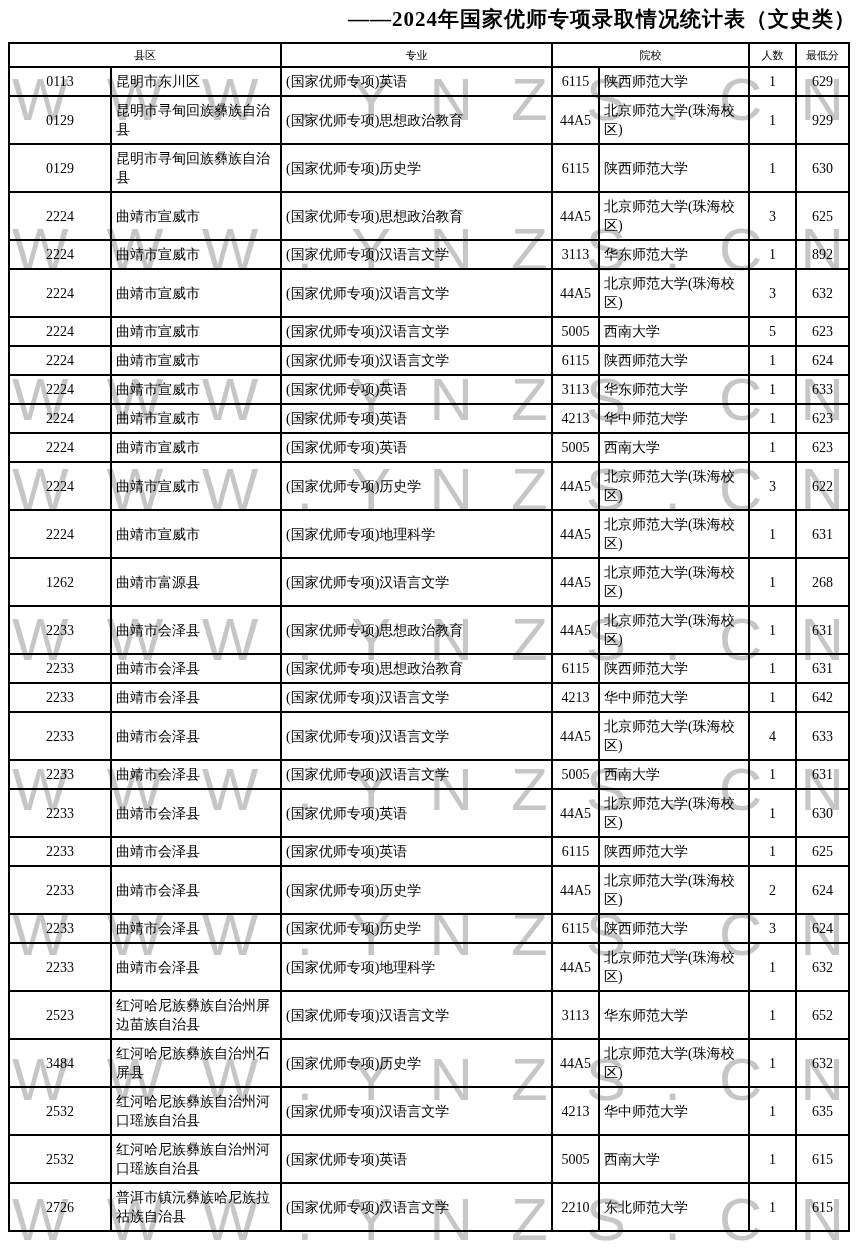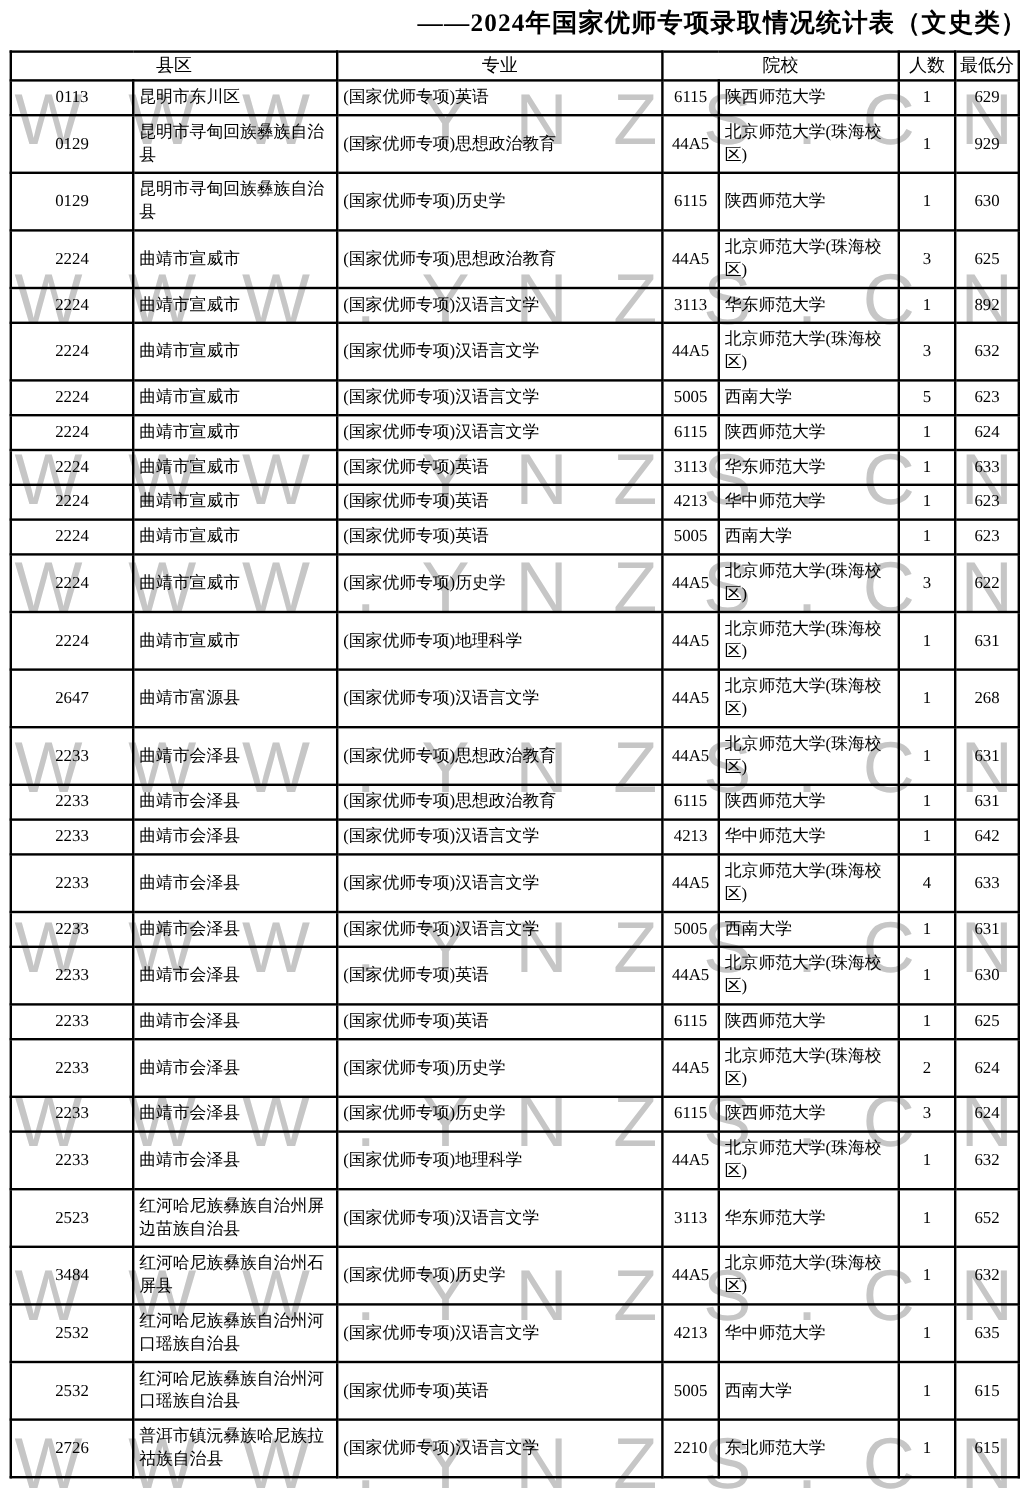--- a/index.html
+++ b/index.html
@@ -39,21 +39,21 @@
   }
   table.stats th, table.stats td {
     border:2px solid #000;
     font-size:14px; line-height:19px;
     vertical-align:middle;
     overflow:hidden;
     word-break:break-all;
     background:transparent;
   }
   table.stats th {
-    font-weight:normal; font-size:15px;
+    font-weight:normal; font-size:11px;
     text-align:center; padding:1px;
     height:20px;
   }
   td.cell-center { text-align:center; padding:4px 1px; }
   td.cell-left   { text-align:left;   padding:4px 2px 4px 4px; }
   td.col-county  { font-size:13.5px; }
 </style>
 </head>
 <body>
 
@@ -312,21 +312,21 @@
         <tr>
           <td class="cell-center">2224</td>
           <td class="cell-left col-county">曲靖市宣威市</td>
           <td class="cell-left">(国家优师专项)地理科学</td>
           <td class="cell-center">44A5</td>
           <td class="cell-left">北京师范大学(珠海校区)</td>
           <td class="cell-center">1</td>
           <td class="cell-center">631</td>
         </tr>
         <tr>
-          <td class="cell-center">2647</td>
+          <td class="cell-center">1262</td>
           <td class="cell-left col-county">曲靖市富源县</td>
           <td class="cell-left">(国家优师专项)汉语言文学</td>
           <td class="cell-center">44A5</td>
           <td class="cell-left">北京师范大学(珠海校区)</td>
           <td class="cell-center">1</td>
           <td class="cell-center">268</td>
         </tr>
         <tr>
           <td class="cell-center">2233</td>
           <td class="cell-left col-county">曲靖市会泽县</td>

